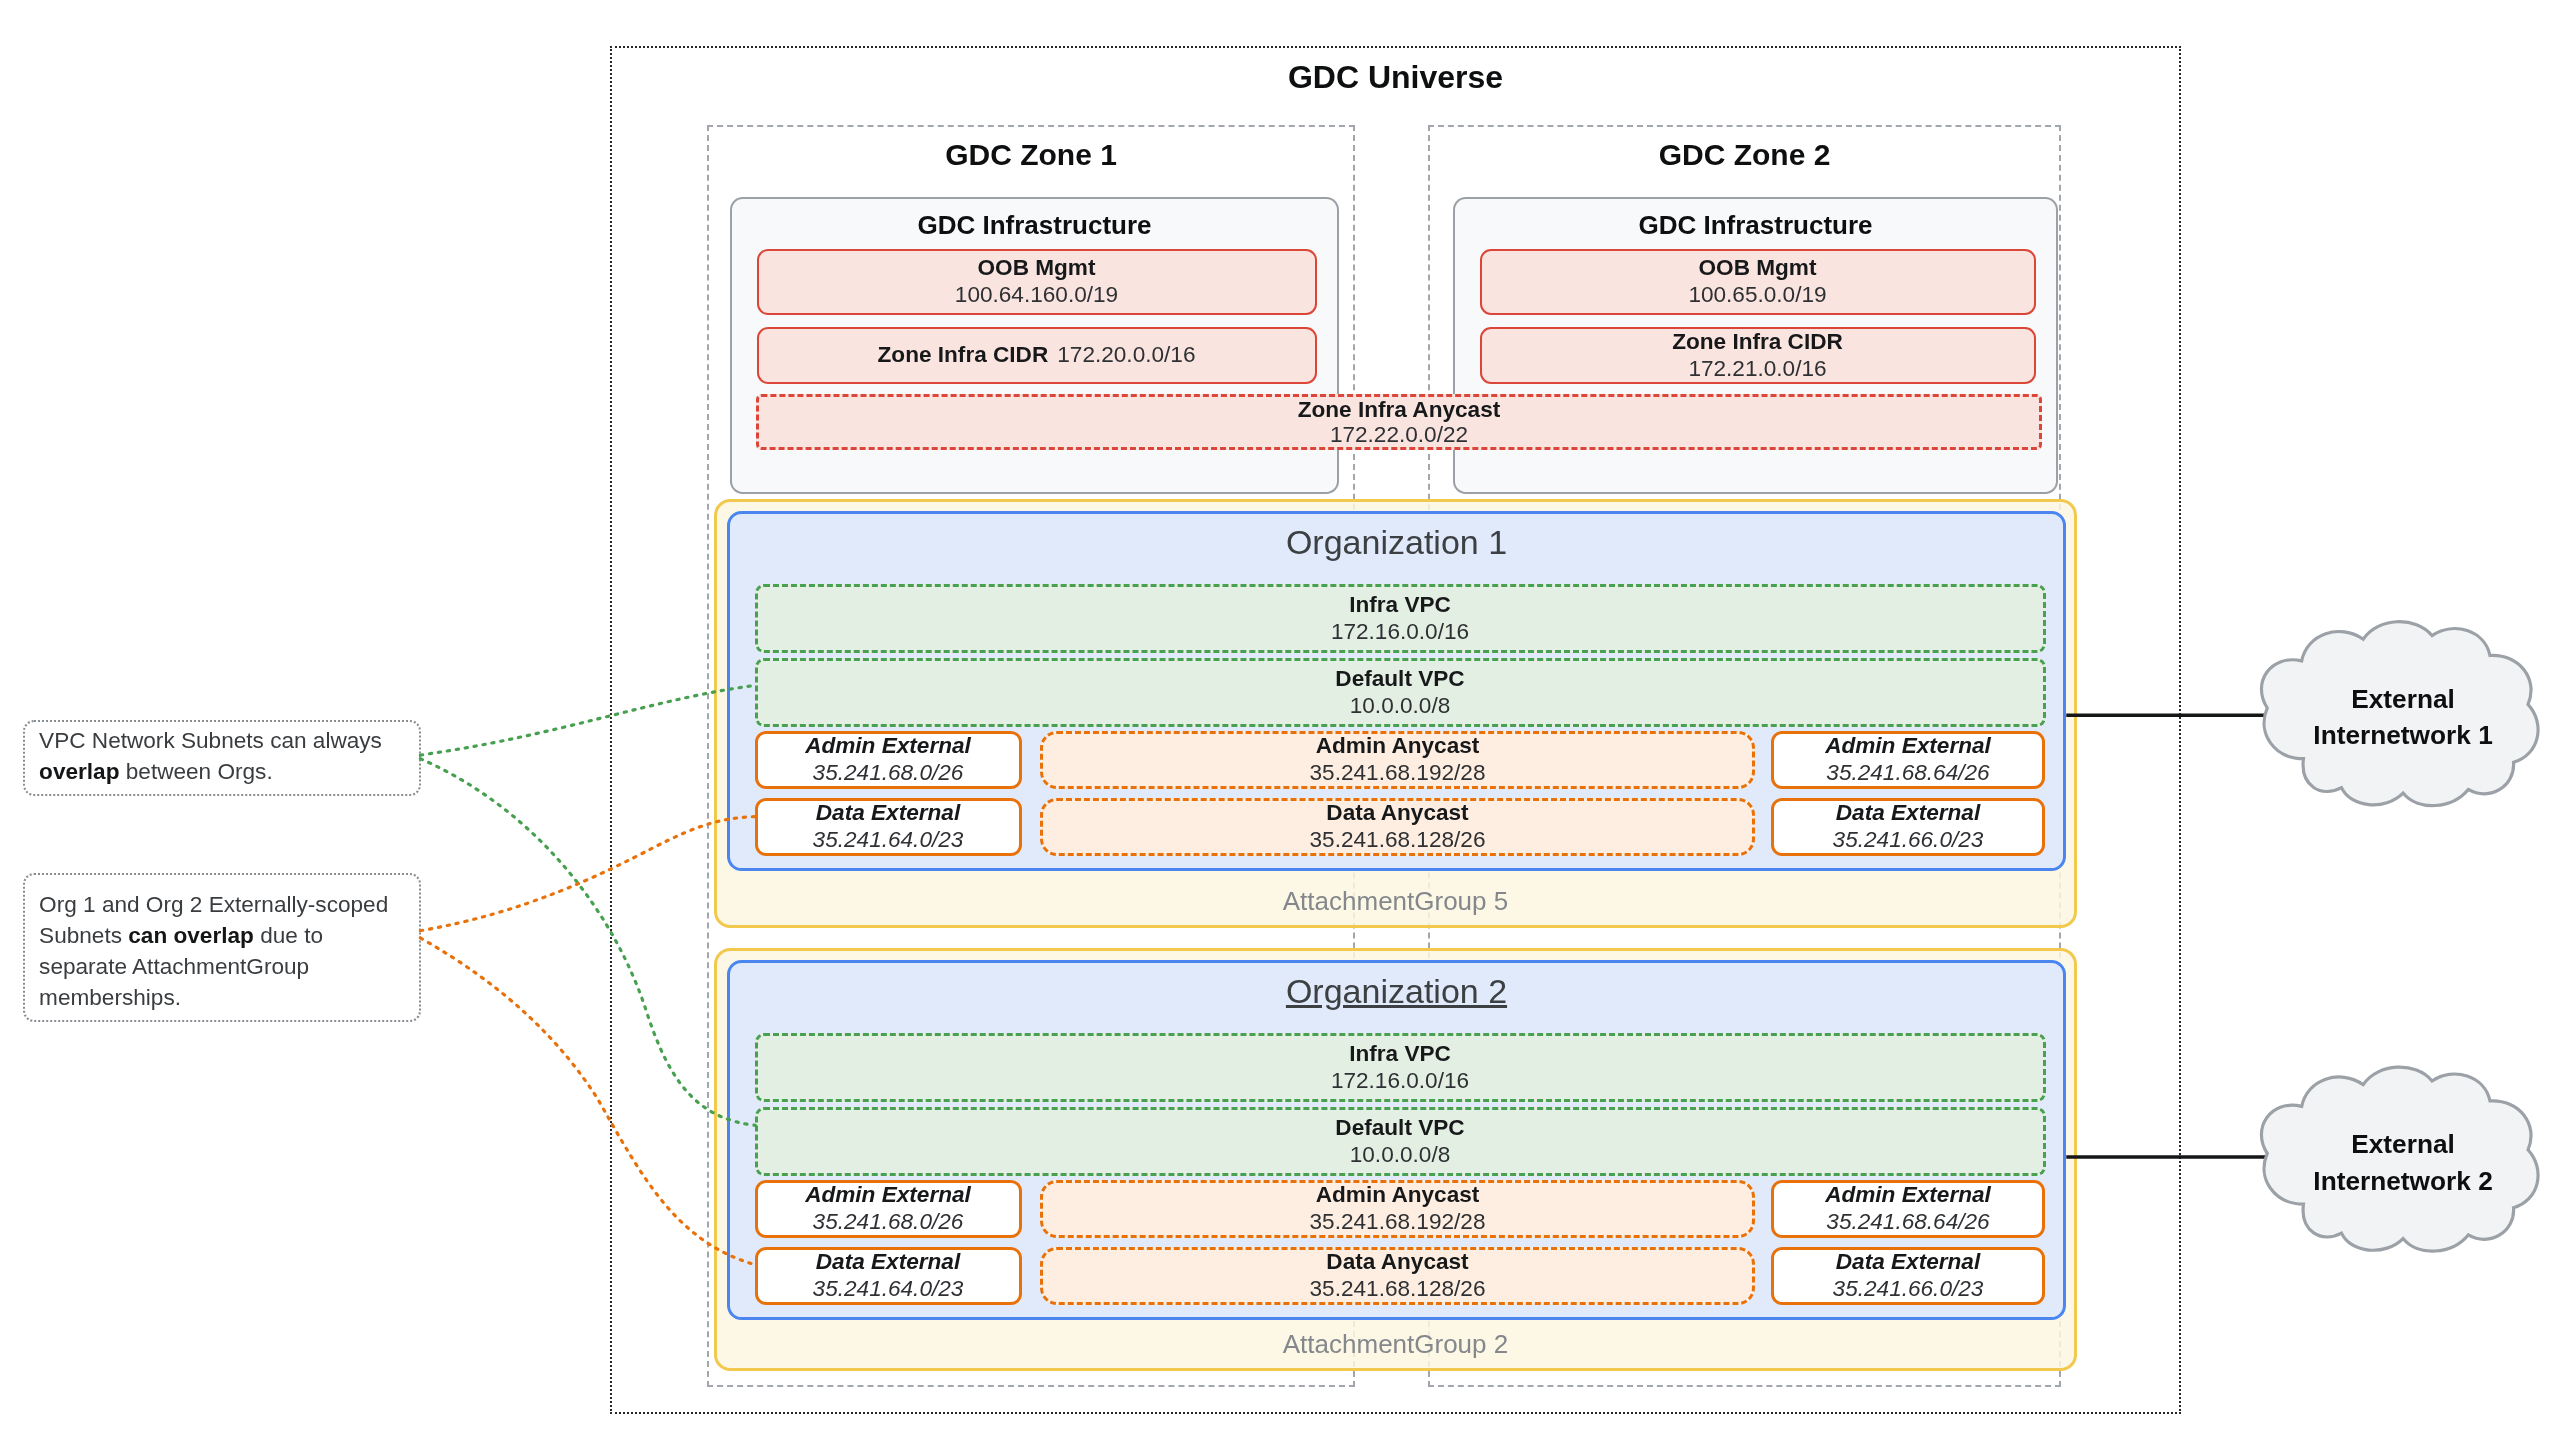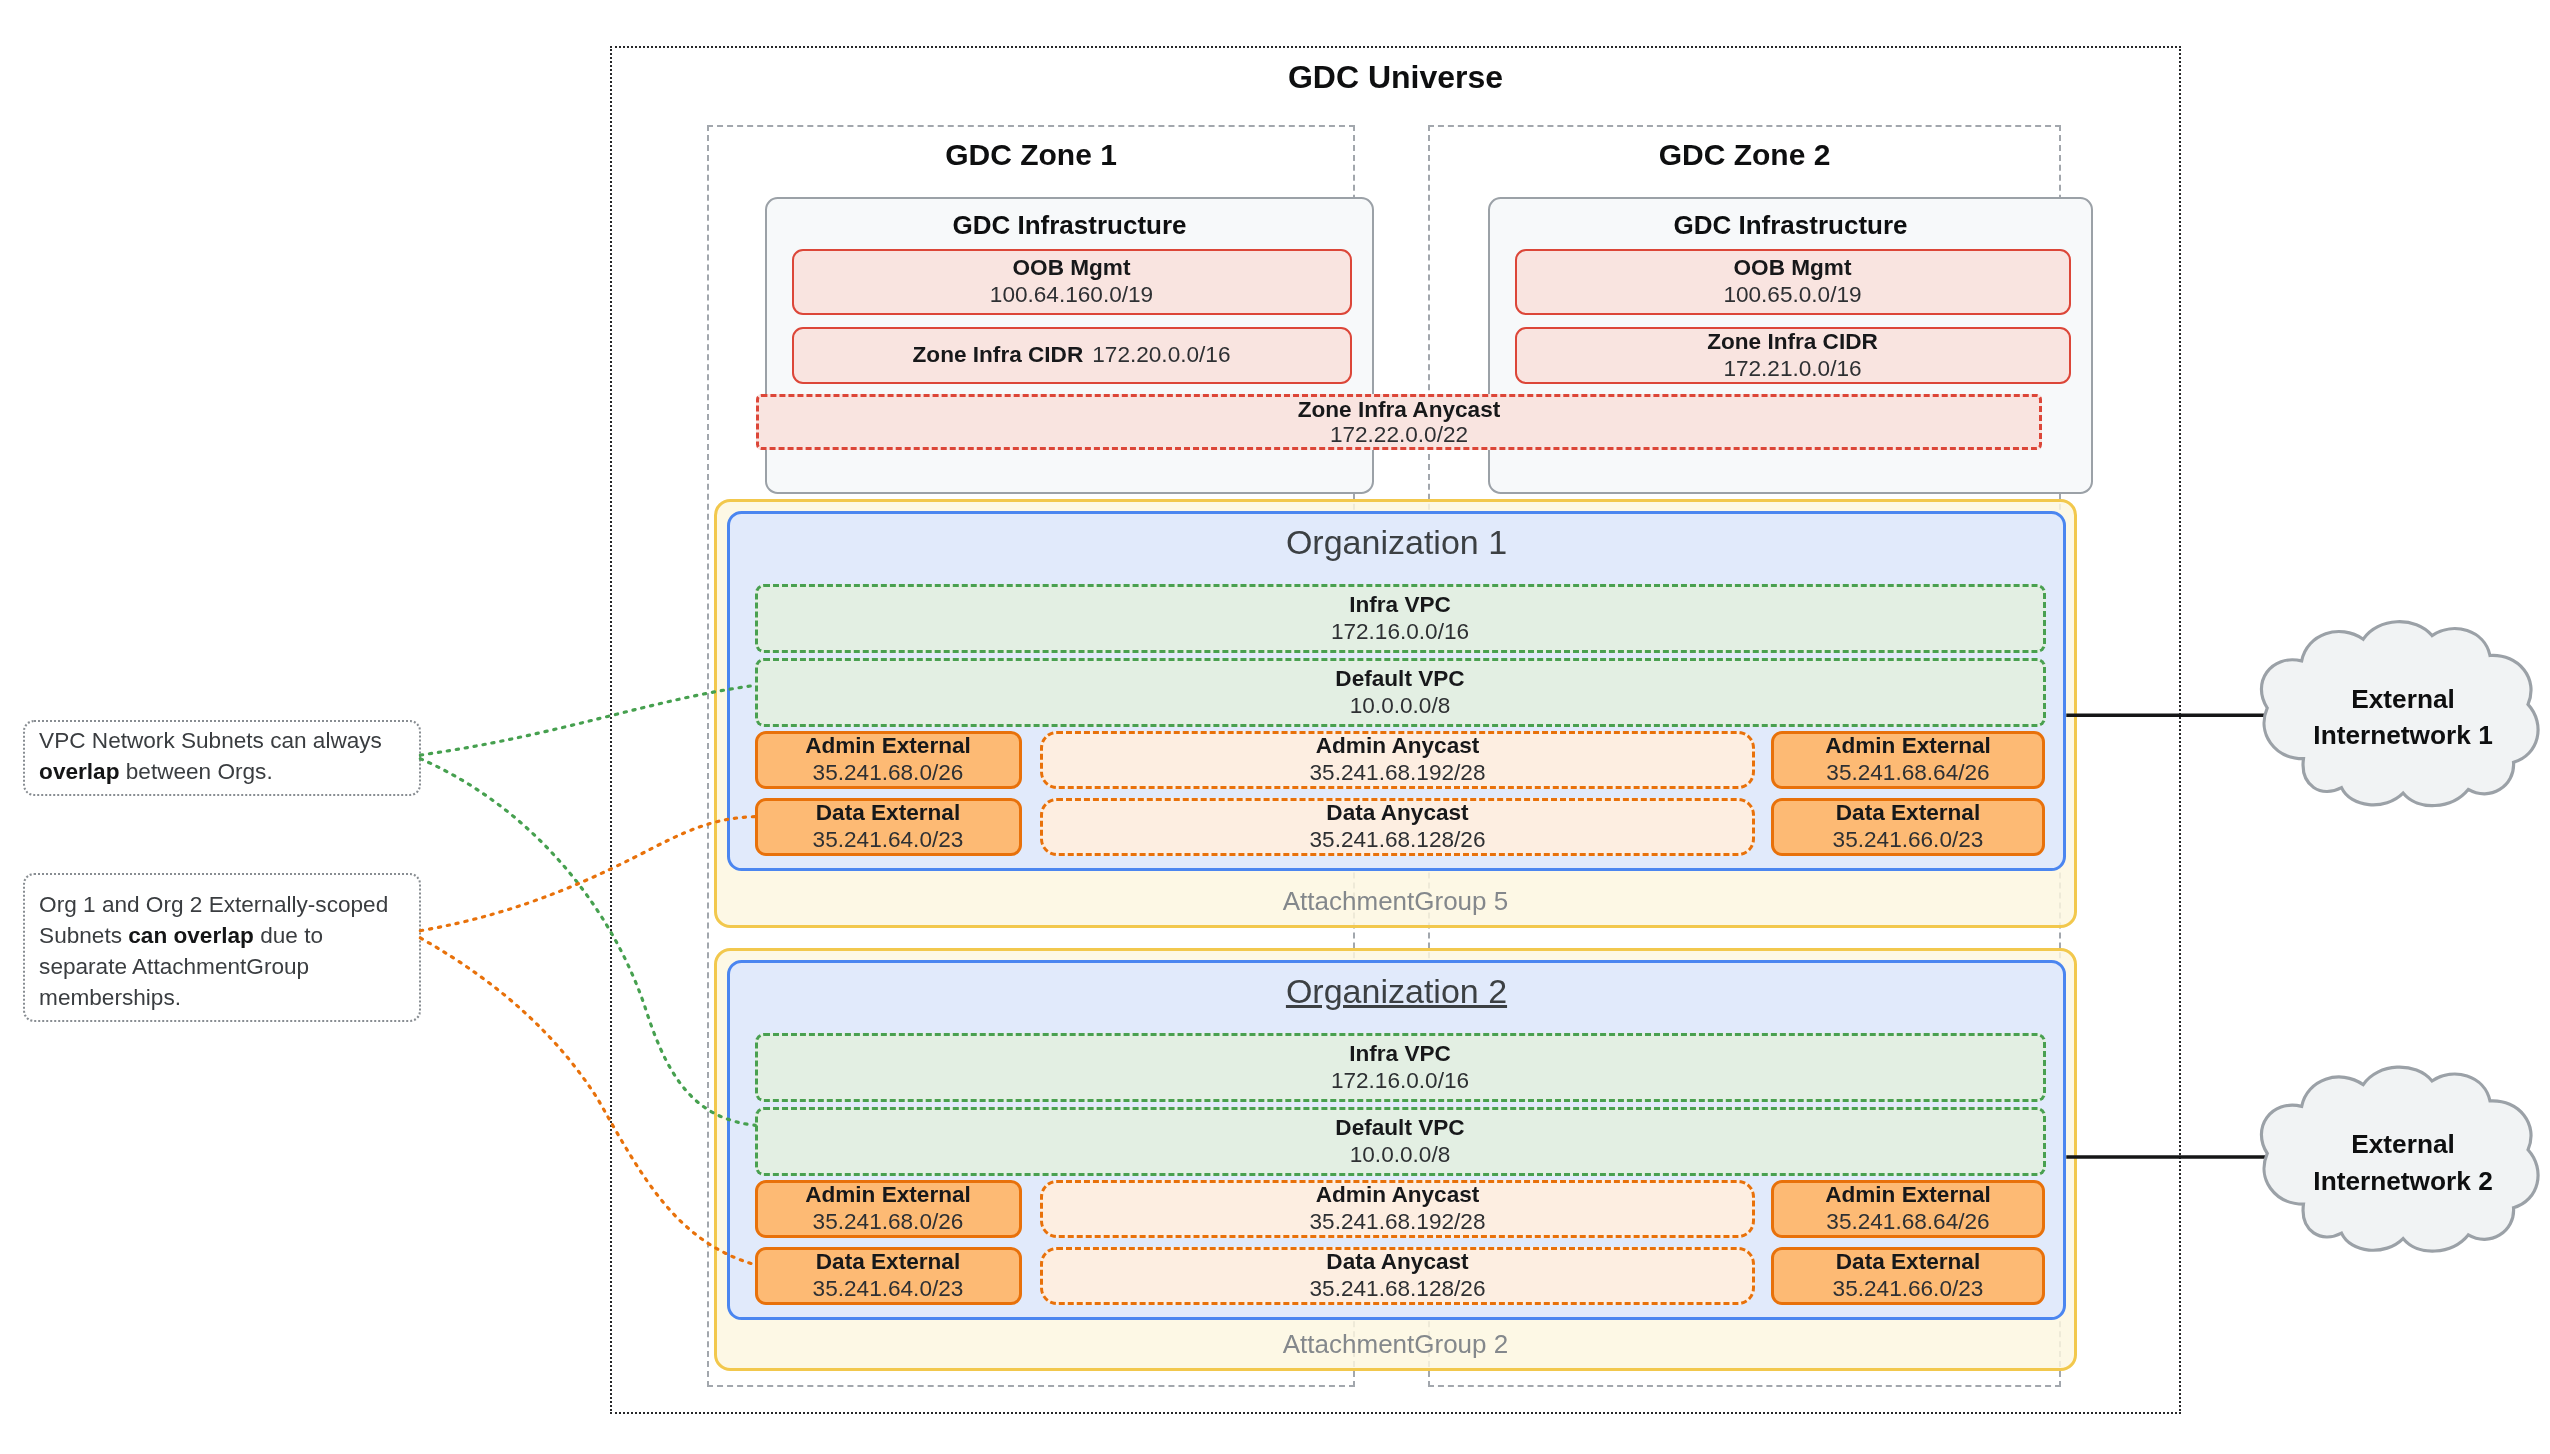--- a/index.html
+++ b/index.html
@@ -8,32 +8,32 @@
 
   .universe{border:2.7px dotted #27282a;z-index:0;}
   .u-title{font-size:32px;font-weight:700;text-align:center;color:#0e0f10;}
 
   .zone{border:2.7px dashed #a2a7ad;z-index:1;background:transparent;}
   .zone-title{font-size:30px;font-weight:700;text-align:center;color:#0e0f10;}
 
   .ag{background:rgba(253,247,224,0.84);border:3.6px solid #f2c84d;border-radius:16.3px;z-index:2;}
   .ag-label{z-index:4;color:#84888c;font-size:26px;text-align:center;}
 
-  .infra{background:#f7f9fa;border:2.7px solid #9ba1a7;border-radius:12.7px;z-index:3;margin-left:35px;}
+  .infra{background:#f7f9fa;border:2.7px solid #9ba1a7;border-radius:12.7px;z-index:3;}
   .infra-title{font-size:26px;font-weight:700;text-align:center;color:#0e0f10;}
 
   .org{background:#e1eafb;border:3.6px solid #4b86f0;border-radius:14.5px;z-index:3;}
   .org-title{font-size:34px;font-weight:400;color:#3c4043;text-align:center;}
 
   .cbox{display:flex;flex-direction:column;align-items:center;justify-content:center;
         text-align:center;border-radius:11px;line-height:1.18;}
   .red{background:#f9e4e0;border:2.7px solid #dc4638;}
   .red-dash{background:#f9e4e0;border:3.6px dashed #dc4638;border-radius:5.4px;z-index:4;line-height:1.12;}
   .green{background:#e3efe3;border:3.6px dashed #49a050;border-radius:9px;}
-  .orange{background:#fdba74;border:3.6px solid #e8710a;}
+  .orange{background:#ffffff;border:3.6px solid #e8710a;font-style:italic;}
   .orange-dash{background:#fdeee1;border:3.6px dashed #e8710a;border-radius:17px;}
 
   .blabel{font-weight:700;font-size:22.6px;color:#17181a;}
   .bvalue{font-size:22.6px;font-weight:400;color:#2e3033;}
   .inline-row{display:flex;flex-direction:row;gap:9px;align-items:baseline;justify-content:center;}
 
   .note{border:2.7px dotted #888d92;border-radius:11px;background:#ffffff;font-size:22.6px;
         line-height:31px;color:#3a3d40;padding:7.2px 14.5px;display:flex;align-items:flex-end;z-index:0;}
   .note b{color:#141516;}
 

